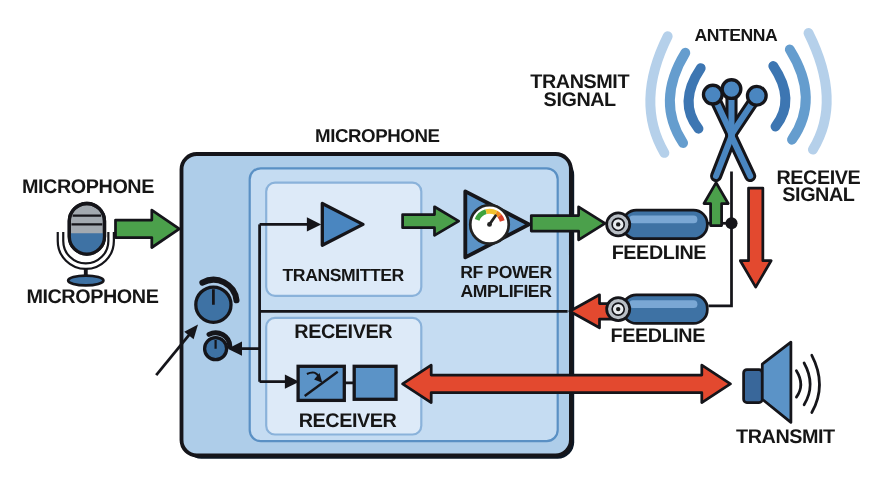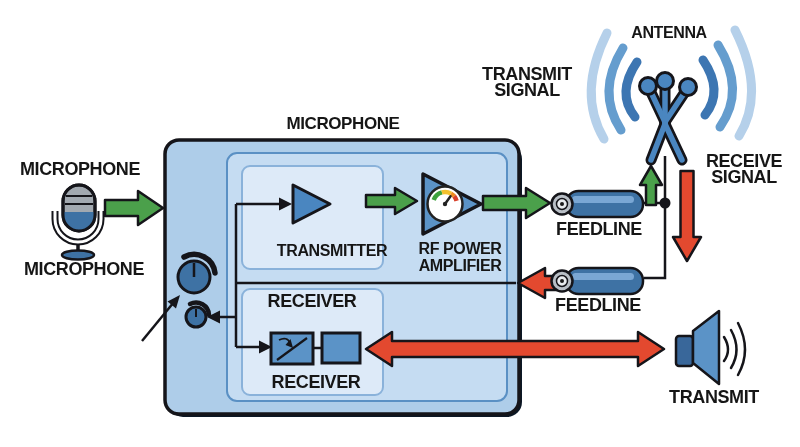--- a/index.html
+++ b/index.html
@@ -163,21 +163,21 @@
       <path d="M724 337 Q732 350 724 361"></path>
       <path d="M731 330 Q742 350 731 368"></path>
       <path d="M738 323 Q752 350 738 375"></path>
     </g>
   </g>
 </svg>
 
 <div class="lbl" style="left:80px;top:161px;">MICROPHONE</div>
 <div class="lbl" style="left:84px;top:261px;">MICROPHONE</div>
 <div class="lbl big" style="left:343px;top:116px;">MICROPHONE</div>
-<div class="lbl mid" style="left:312px;top:243px;margin-left:20px;">TRANSMITTER</div>
+<div class="lbl mid" style="left:312px;top:243px;">TRANSMITTER</div>
 <div class="lbl mid" style="left:460px;top:240px;line-height:17px;">RF POWER
 AMPLIFIER</div>
 <div class="lbl" style="left:312px;top:293px;">RECEIVER</div>
 <div class="lbl" style="left:316px;top:374px;">RECEIVER</div>
 <div class="lbl" style="left:599px;top:221px;">FEEDLINE</div>
 <div class="lbl" style="left:598px;top:297px;">FEEDLINE</div>
 <div class="lbl mid" style="left:669px;top:25px;text-align:right;">ANTENNA</div>
 <div class="lbl" style="left:527px;top:66px;">TRANSMIT
 SIGNAL</div>
 <div class="lbl" style="left:744px;top:153px;">RECEIVE

